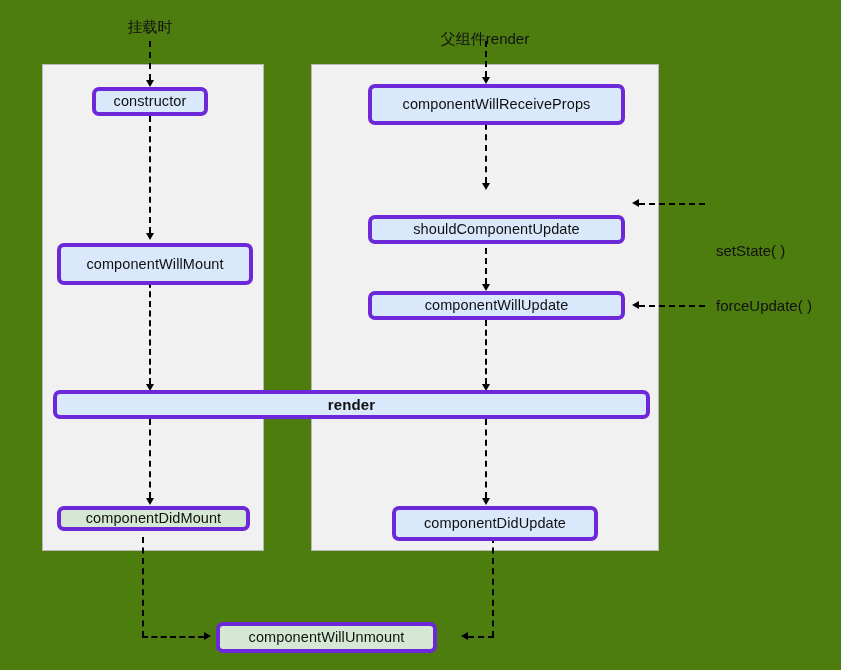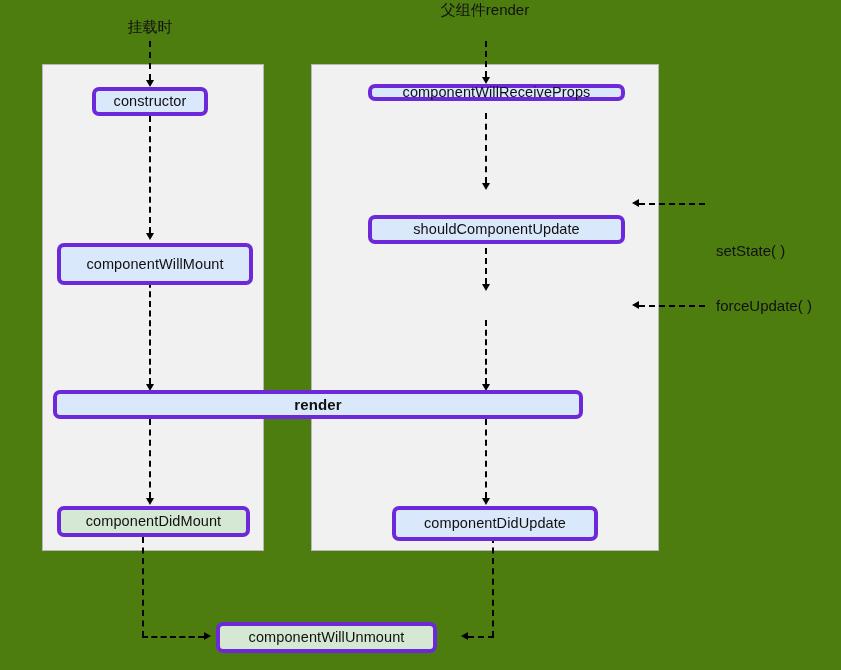--- a/index.html
+++ b/index.html
@@ -96,21 +96,21 @@
 </style>
 </head>
 <body>
 
 <div id="stage">
 
   <div class="panel" style="left:42px; top:64px; width:222px; height:487px;"></div>
   <div class="panel" style="left:311px; top:64px; width:348px; height:487px;"></div>
 
   <div class="caption centered" style="left:150px; top:19px;">挂载时</div>
-  <div class="caption centered" style="left:485px; top:2px;">父组件render</div>
+  <div class="caption centered" style="left:485px; top:31px;">父组件render</div>
 
   <div class="vline" style="left:149px; top:41px; height:39px;"></div>
   <div class="arrow-down" style="left:145.5px; top:80px;"></div>
 
   <div class="vline" style="left:149px; top:116px; height:117px;"></div>
   <div class="arrow-down" style="left:145.5px; top:233px;"></div>
 
   <div class="vline" style="left:149px; top:272px; height:112px;"></div>
   <div class="arrow-down" style="left:145.5px; top:384px;"></div>
 
@@ -143,23 +143,24 @@
   <div class="hline" style="left:639px; top:203px; width:66px;"></div>
   <div class="arrow-left" style="left:632px; top:199px;"></div>
   <div class="caption" style="left:716px; top:196px;margin-top:47px;">setState( )</div>
 
   <div class="hline" style="left:639px; top:305px; width:66px;"></div>
   <div class="arrow-left" style="left:632px; top:301px;"></div>
   <div class="caption" style="left:716px; top:298px;">forceUpdate( )</div>
 
   <div class="node blue" style="left:92px; top:87px; width:116px; height:29px;">constructor</div>
   <div class="node blue" style="left:57px; top:243px; width:196px; height:42px;">componentWillMount</div>
-  <div class="node green" style="left:57px; top:506px; width:193px; height:31px;">componentDidMount</div>
+  <div class="node green" style="left:57px; top:506px; width:193px; height:25px;">componentDidMount</div>
 
-  <div class="node blue" style="left:368px; top:84px; width:257px; height:17px;">componentWillReceiveProps</div>
+  <div class="node blue" style="left:368px; top:84px; width:257px; height:41px;">componentWillReceiveProps</div>
   <div class="node blue" style="left:368px; top:189px; width:257px; height:29px;margin-top:26px;">shouldComponentUpdate</div>
+  <div class="node blue" style="left:368px; top:291px; width:257px; height:29px;">componentWillUpdate</div>
   <div class="node blue" style="left:392px; top:506px; width:206px; height:35px;">componentDidUpdate</div>
 
-  <div class="node blue render" style="left:53px; top:390px; width:530px; height:29px;">render</div>
+  <div class="node blue render" style="left:53px; top:390px; width:597px; height:29px;">render</div>
 
   <div class="node green" style="left:216px; top:622px; width:221px; height:31px;">componentWillUnmount</div>
 
 </div>
 
 </body></html>

